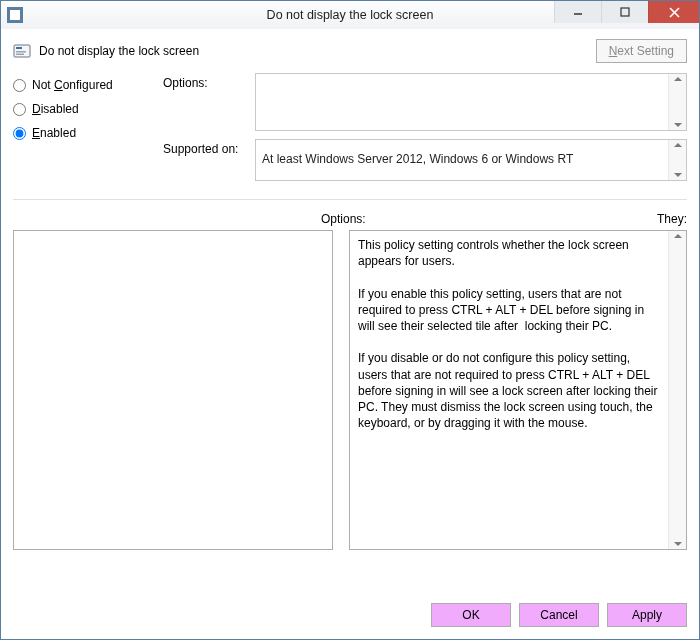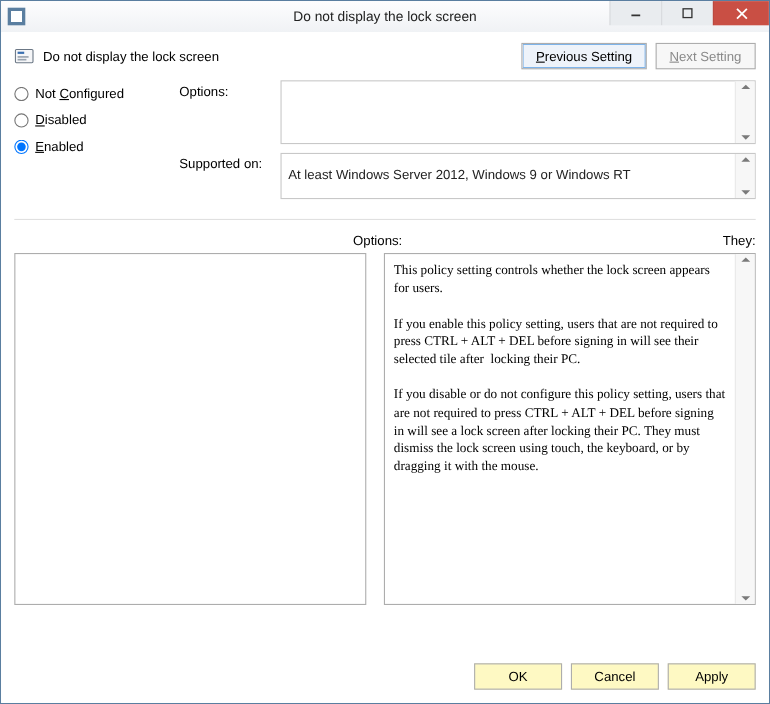--- a/index.html
+++ b/index.html
@@ -102,21 +102,21 @@
   .nav-buttons {
     margin-left: auto;
     display: flex;
     gap: 8px;
   }
   .btn {
     height: 24px;
     min-width: 88px;
     padding: 0 12px;
     border: 1px solid #adadad;
-    background: #fef9c3;
+    background: #f0abfc;
     font-family: inherit;
     font-size: 12px;
     cursor: pointer;
   }
   .btn.accent {
     background: #eef3fa;
     box-shadow: 0 0 0 1px #7eb4ea inset;
   }
   .btn:disabled {
     color: #8a8a8a;
@@ -212,21 +212,20 @@
     background: #fff;
     box-sizing: border-box;
     position: relative;
   }
   .panel.options {
     width: 320px;
   }
   .panel.help {
     flex: 1;
     display:flex;
-    font-family:Liberation Serif, serif;
   }
   .help-text {
     flex:1;
     padding: 6px 8px;
     font-size: 12px;
     line-height: 1.35;
     white-space: pre-wrap;
     overflow:hidden;
   }
   .bottom-buttons {
@@ -277,21 +276,20 @@
       <span class="policy-icon">
         <svg width="18" height="18">
             <rect x="1" y="3" width="16" height="12" rx="1" fill="#f5f6f8" stroke="#6b7785"></rect>
             <rect x="3" y="5" width="6" height="2" fill="#3a6fb0"></rect>
             <rect x="3" y="9" width="10" height="1.5" fill="#9aa4af"></rect>
             <rect x="3" y="11.5" width="8" height="1.5" fill="#9aa4af"></rect>
           </svg>
       </span>
       <span class="policy-title">Do not display the lock screen</span>
       <div class="nav-buttons">
-        <button class="btn accent"><span class="ul">P</span><span>revious Setting</span></button>
         <button class="btn" disabled=""><span class="ul">N</span><span>ext Setting</span></button>
       </div>
     </div>
 
     <div class="radio-col">
       <label class="radio-row">
         <input type="radio" name="state" style="">
         <span><span>Not </span><span class="ul">C</span><span>onfigured</span></span>
       </label>
       <label class="radio-row">
@@ -311,21 +309,21 @@
           <textarea class="textbox" style=""></textarea>
           <div class="scroll-stub">
             <div class="arrow up"></div>
             <div class="arrow down"></div>
           </div>
         </div>
       </div>
       <div class="field-row">
         <div class="field-label">Supported on:</div>
         <div class="textbox-wrapper short">
-          <div class="textbox readonly" style="padding-top:12px;">At least Windows Server 2012, Windows 9 or Windows RT</div>
+          <div class="textbox readonly" style="padding-top:12px;">At least Windows Server 2012, Windows 6 or Windows RT</div>
           <div class="scroll-stub">
             <div class="arrow up"></div>
             <div class="arrow down"></div>
           </div>
         </div>
       </div>
     </div>
 
     <div class="clearfix"></div>
     <hr class="hr">

